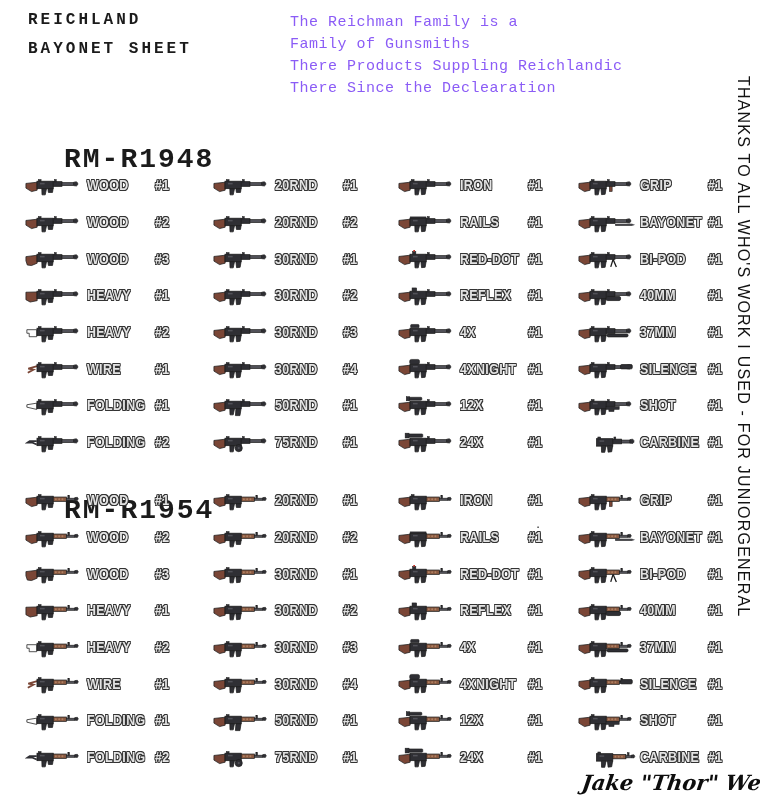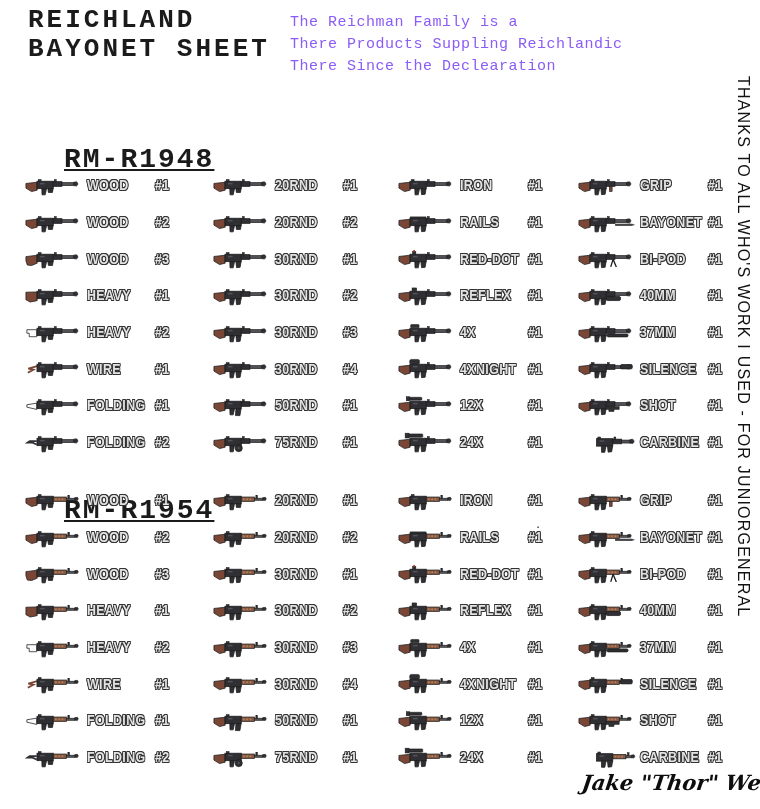--- a/index.html
+++ b/index.html
@@ -1,34 +1,34 @@
 <!DOCTYPE html>
 <html><head>
 <meta charset="utf-8">
 <style>
   html,body{margin:0;padding:0;background:#fff;}
   .sheet{position:relative;width:760px;height:809px;background:#ffffff;overflow:hidden;
          font-family:"Liberation Mono",monospace;color:#1b1b1b;}
 
   
-  .title-block{position:absolute;left:28px;top:6px;font-weight:bold;font-size:26px;
+  .title-block{position:absolute;left:28px;top:6px;font-weight:bold;font-size:16px;
                letter-spacing:3px;line-height:29px;white-space:nowrap;}
   
   .desc-block{position:absolute;left:290px;top:12px;font-size:15px;letter-spacing:0.5px;
               line-height:22px;white-space:nowrap;color:#8b5cf6;}
 
   
   .side-note{position:absolute;left:720px;top:76px;height:700px;width:32px;
              writing-mode:vertical-rl;text-orientation:mixed;
              font-family:"Liberation Sans",sans-serif;font-size:16px;letter-spacing:1.2px;
              color:#121212;white-space:nowrap;}
 
   
   .section-title{position:absolute;left:64px;font-weight:bold;font-size:28px;
-                 letter-spacing:2px;white-space:nowrap;text-decoration:underline;}
+                 letter-spacing:2px;white-space:nowrap;}
   #section-title-0{top:144px;}
   #section-title-1{top:456px;margin-top:39px;}
 
   
   .grid{position:absolute;left:25px;width:714px;display:grid;
         grid-template-columns:188px 185px 180px 161px;grid-auto-rows:36.7px;}
   #grid-0{top:167px;}
   #grid-1{top:482px;}
   .cell{display:flex;align-items:center;}
   .rifle{flex:0 0 62px;height:24px;display:flex;align-items:center;}
@@ -53,20 +53,21 @@
 
 <div class="sheet">
 
   <div class="title-block">
     <div>REICHLAND</div>
     <div>BAYONET SHEET</div>
   </div>
 
   <div class="desc-block">
     <div>The Reichman Family is a</div>
+    <div>Family of Gunsmiths</div>
     <div>There Products Suppling Reichlandic</div>
     <div>There Since the Declearation</div>
   </div>
 
   <div class="side-note">THANKS TO ALL WHO'S WORK I USED - FOR JUNIORGENERAL</div>
 
   <div class="section-title" id="section-title-0">RM-R1948</div>
   <div class="grid" id="grid-0">
       <div class="cell">
     <span class="rifle">

